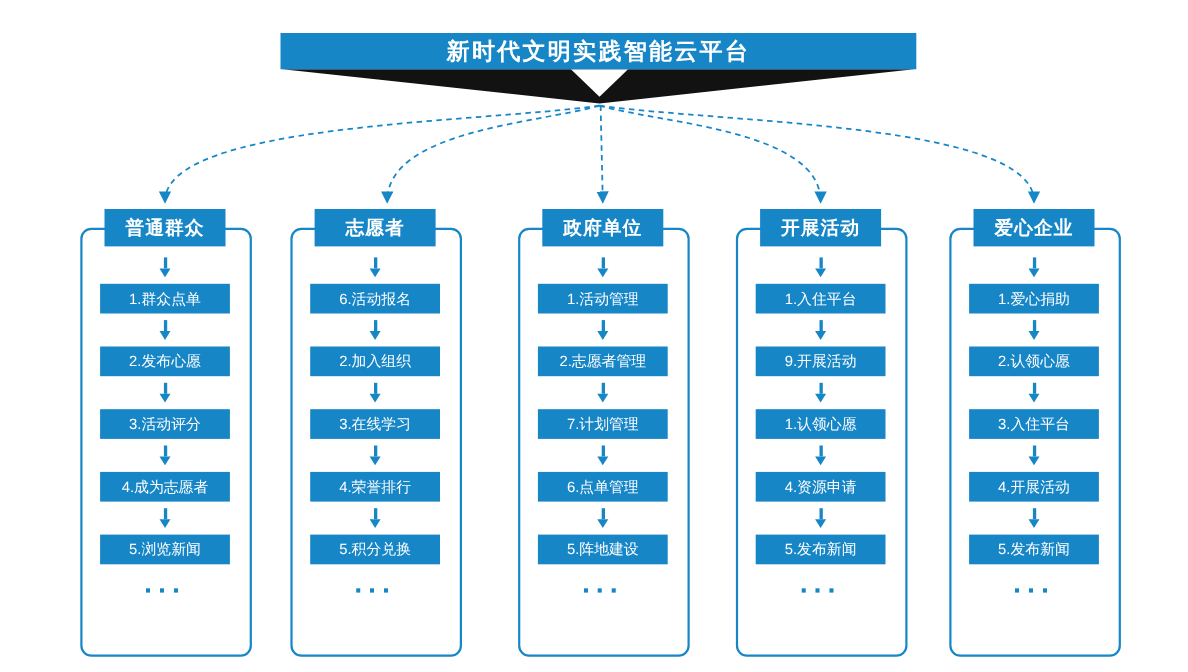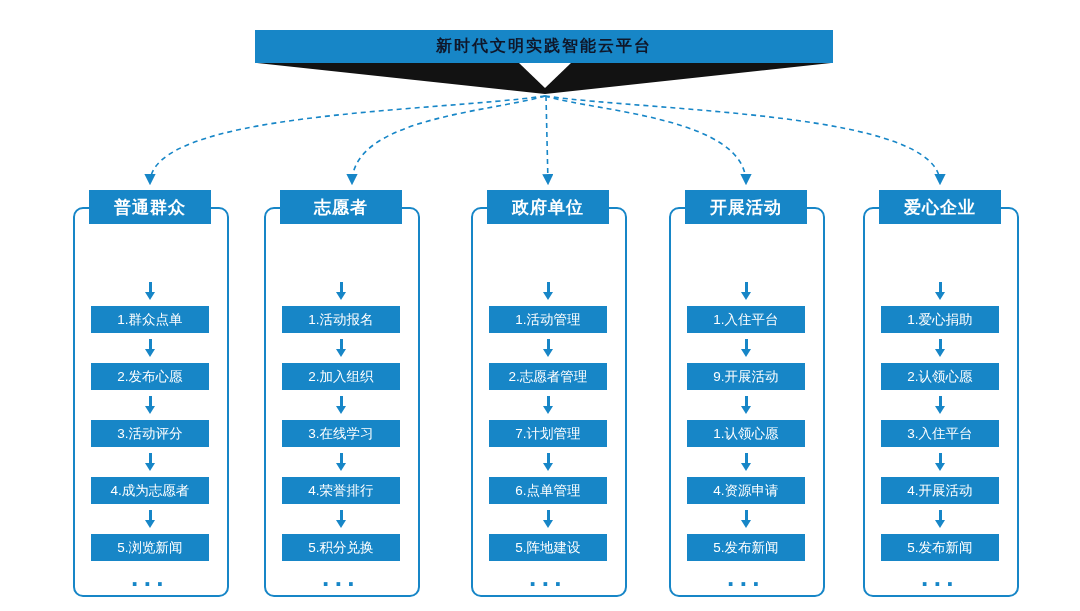--- a/index.html
+++ b/index.html
@@ -3,40 +3,40 @@
 <meta charset="utf-8">
 <style>
   html,body{margin:0;padding:0;background:#ffffff;}
   .stage{
     position:relative;width:1080px;height:611px;background:#ffffff;overflow:hidden;
     font-family:"Liberation Sans","DejaVu Sans",sans-serif;
   }
   
   .banner{
     position:absolute;left:255px;top:30px;width:578px;height:33px;
-    background:#1786c7;color:#0f172a;font-weight:bold;font-size:16px;
+    background:#1786c7;color:#ffffff;font-weight:bold;font-size:21px;
     display:flex;align-items:center;justify-content:center;letter-spacing:2px;
   }
   
   svg.overlay{position:absolute;left:0;top:0;width:1080px;height:611px;pointer-events:none;}
   
   .column{position:absolute;top:190px;width:156px;height:410px;}
   .col-box{
     position:absolute;left:1px;top:17px;width:152px;height:386px;
     border:2px solid #1786c7;border-radius:10px;background:#ffffff;
   }
   .col-header{
     position:absolute;left:50%;transform:translateX(-50%);top:0;
-    width:122px;height:34px;background:#1786c7;color:#ffffff;
+    width:110px;height:34px;background:#1786c7;color:#ffffff;
     font-weight:bold;font-size:17px;
     display:flex;align-items:center;justify-content:center;letter-spacing:1px;
   }
   .col-flow{
     position:absolute;left:0;top:34px;width:100%;
-    display:flex;flex-direction:column;align-items:center;margin-top:48px;
+    display:flex;flex-direction:column;align-items:center;
   }
   .step{
     width:118px;height:27px;background:#1786c7;color:#ffffff;font-size:13.5px;
     display:flex;align-items:center;justify-content:center;white-space:nowrap;
   }
   .arrow{display:flex;flex-direction:column;align-items:center;padding:6px 0;}
   .arrow.first{padding:10px 0 6px 0;}
   .arrow .l{width:3px;height:10px;background:#1786c7;}
   .arrow .t{width:0;height:0;border-left:5px solid transparent;border-right:5px solid transparent;border-top:8px solid #1786c7;}
   .more{
@@ -101,21 +101,21 @@
   </div>
 
   <div class="column" style="left:263px">
     <div class="col-box"></div>
     <div class="col-header">志愿者</div>
     <div class="col-flow">
       <div class="arrow first">
           <span class="l"></span>
           <span class="t"></span>
         </div>
-      <div class="step">1.活动报名</div>
+      <div class="step">6.活动报名</div>
       <div class="arrow">
           <span class="l"></span>
           <span class="t"></span>
         </div>
       <div class="step">2.加入组织</div>
       <div class="arrow">
           <span class="l"></span>
           <span class="t"></span>
         </div>
       <div class="step">3.在线学习</div>

